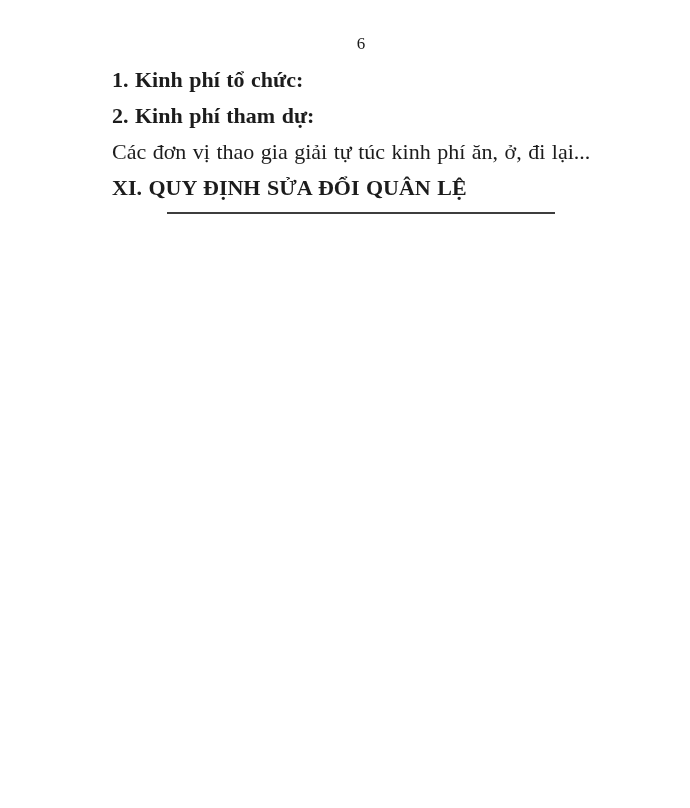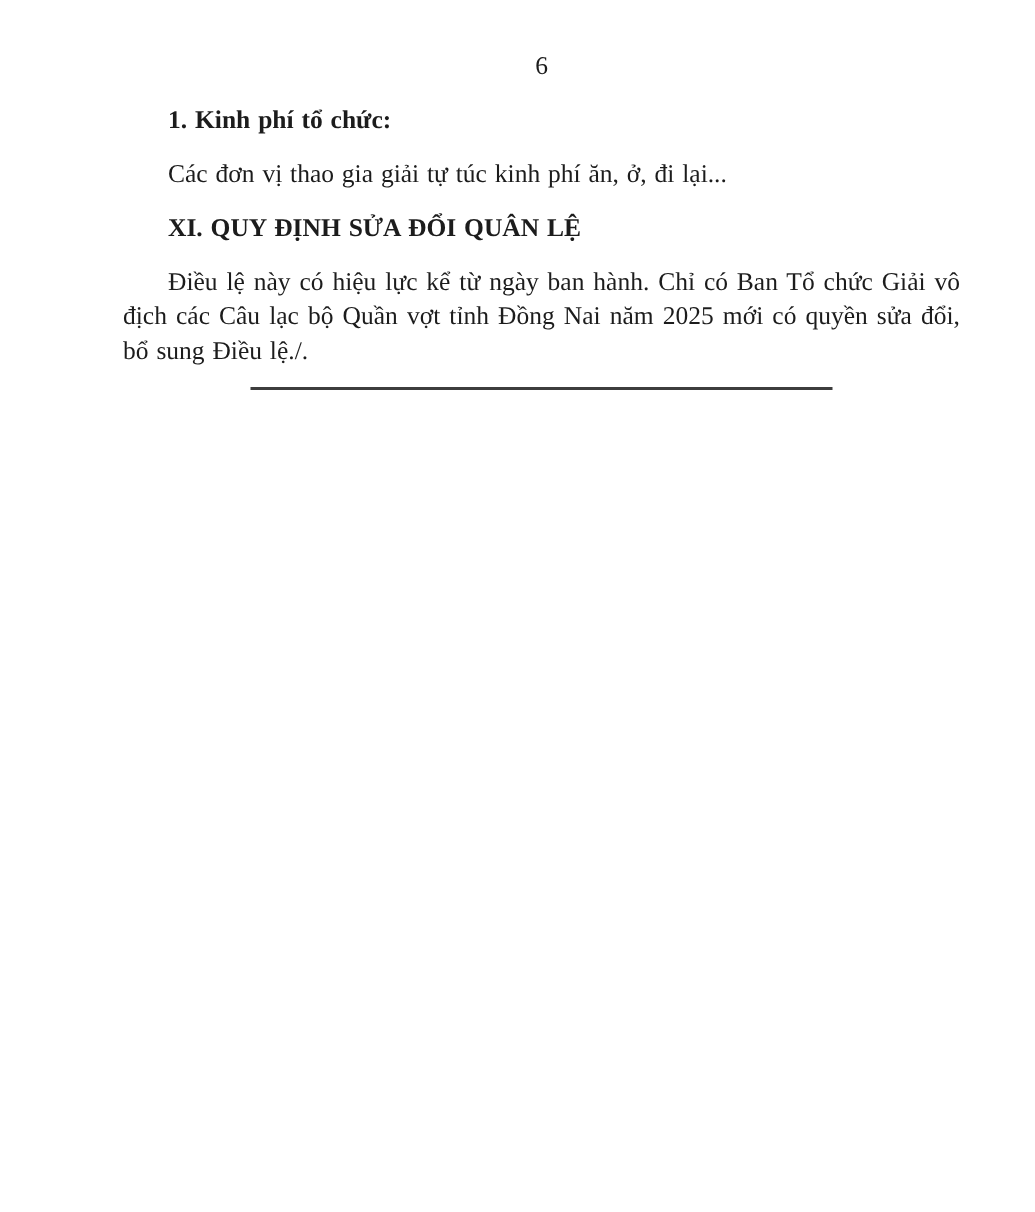--- a/index.html
+++ b/index.html
@@ -18,21 +18,21 @@
     padding: 32px 50px 0 82px;
   }
   .page-number {
     text-align: center;
     font-size: 17px;
     line-height: 23px;
     margin-bottom: 6px;
   }
   .blk {
     margin: 13px 0;
-    font-size: 17px;
+    font-size: 22px;
     line-height: 23px;
     text-align: justify;
     text-indent: 30px;
     word-spacing: 1px;
   }
   .bold { font-weight: bold; }
   .divider {
     width: 388px;
     height: 2px;
     background: #3d3d3d;
@@ -42,25 +42,25 @@
 </head>
 <body>
 
 <div class="page">
 
   <div class="page-number">6</div>
 
   <p class="blk bold">1. Kinh phí tổ chức:</p>
 
 
+  <p class="blk bold">2. Kinh phí tham dự:</p>
 
   <p class="blk">Các đơn vị thao gia giải tự túc kinh phí ăn, ở, đi lại...</p>
 
 
 
 
   <p class="blk bold">XI. QUY ĐỊNH SỬA ĐỔI QUÂN LỆ</p>
 
-  <p class="blk">Điều lệ này có hiệu lực kể từ ngày ban hành. Chỉ có Ban Tổ chức Giải vô địch các Câu lạc bộ Quần vợt tỉnh Đồng Nai năm 2025 mới có quyền sửa đổi, bổ sung Điều lệ./.</p>
 
   <div class="divider"></div>
 
 </div>
 
 </body></html>

